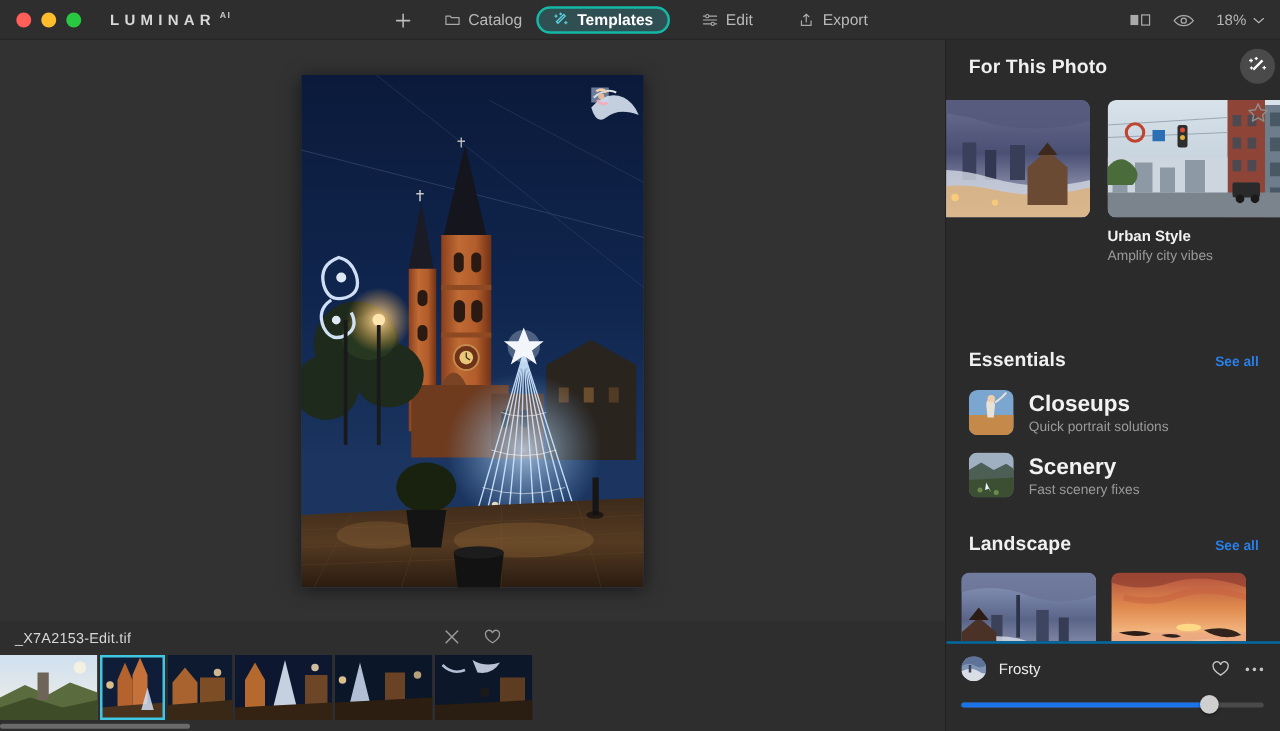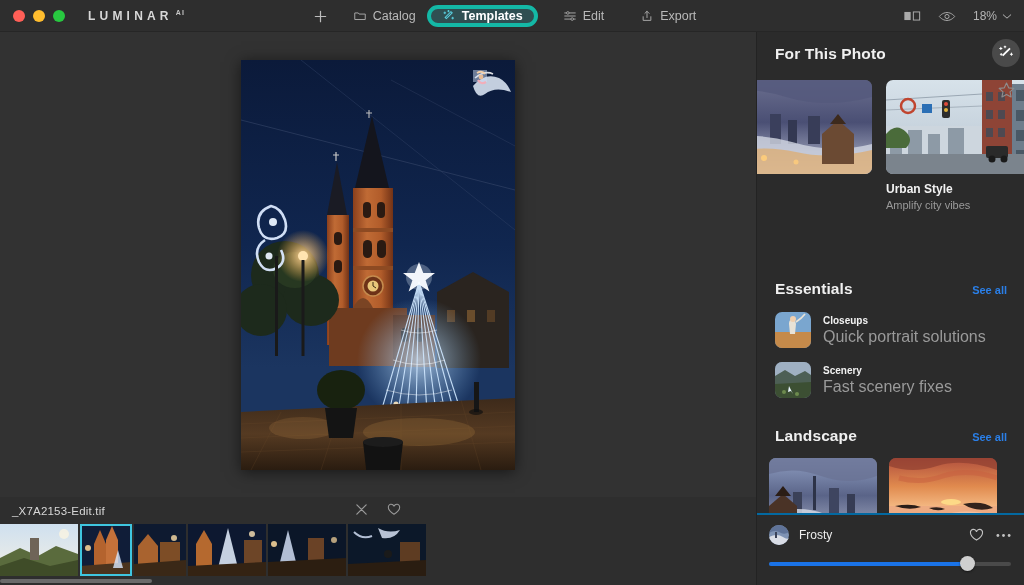--- a/index.html
+++ b/index.html
@@ -37,21 +37,21 @@
   .nav > * { pointer-events: auto; }
   .navbtn {
     display: flex; align-items: center; gap: 6px;
     padding: 4px 11px; border-radius: 12px;
     font-size: 12.5px; color: #b9b9b9; cursor: default;
     height: 22px;
   }
   .navbtn.plus { padding: 3px 8px; margin-right: 6px; }
   .navbtn.active {
     background: #2f4f52; color: #ffffff; font-weight: 600;
-    border: 4px solid #14b8a6;
+    border: 2px solid #14b8a6;
   }
   .navbtn.active .ic { color: #5ad0e0; }
   .navbtn .ic { display: inline-flex; color: #a9a9a9; }
   .navbtn.sp { margin-left: 14px; }
 
   .tb-right {
     position: absolute; right: 12px; top: 0; height: 32px;
     display: flex; align-items: center; gap: 17px; justify-content: center;
   }
   .tb-right .zoom { font-size: 12px; color: #b5b5b5; display: flex; align-items: center; gap: 5px; }
@@ -125,22 +125,22 @@
   .bigcard .thumbimg svg { display: block; width: 100%; height: 100%; }
   .bigcard .t { margin-top: 8px; font-size: 12px; font-weight: bold; color: #f2f2f2; }
   .bigcard .s { margin-top: 3px; font-size: 11px; color: #9a9a9a; }
 
   
   .ess { position: absolute; left: 0; top: 248px; width: 268px; }
   .ess .sec-head { margin: 0 18px 0 18px; }
   .row { display: flex; align-items: center; gap: 12px; margin: 14px 0 0 18px; }
   .row .ic36 { width: 36px; height: 36px; border-radius: 7px; overflow: hidden; flex: 0 0 auto; }
   .row .ic36 svg { display: block; width: 100%; height: 100%; }
-  .row .t { font-size: 10px; font-weight: bold; color: #f2f2f2; }
-  .row .s { font-size: 16px; color: #9a9a9a; margin-top: 2px; }
+  .row .t { font-size: 18px; font-weight: bold; color: #f2f2f2; }
+  .row .s { font-size: 11px; color: #9a9a9a; margin-top: 2px; }
 
   
   .land { position: absolute; left: 0; top: 395px; width: 268px; }
   .land .sec-head { margin: 0 18px 0 18px; }
   .land-cards { display: flex; gap: 12px; margin: 13px 0 0 12px; }
   .land-cards .c { width: 108px; height: 94px; border-radius: 7px; overflow: hidden; }
   .land-cards .c svg { display: block; width: 100%; height: 100%; }
 
   
   .applied {

